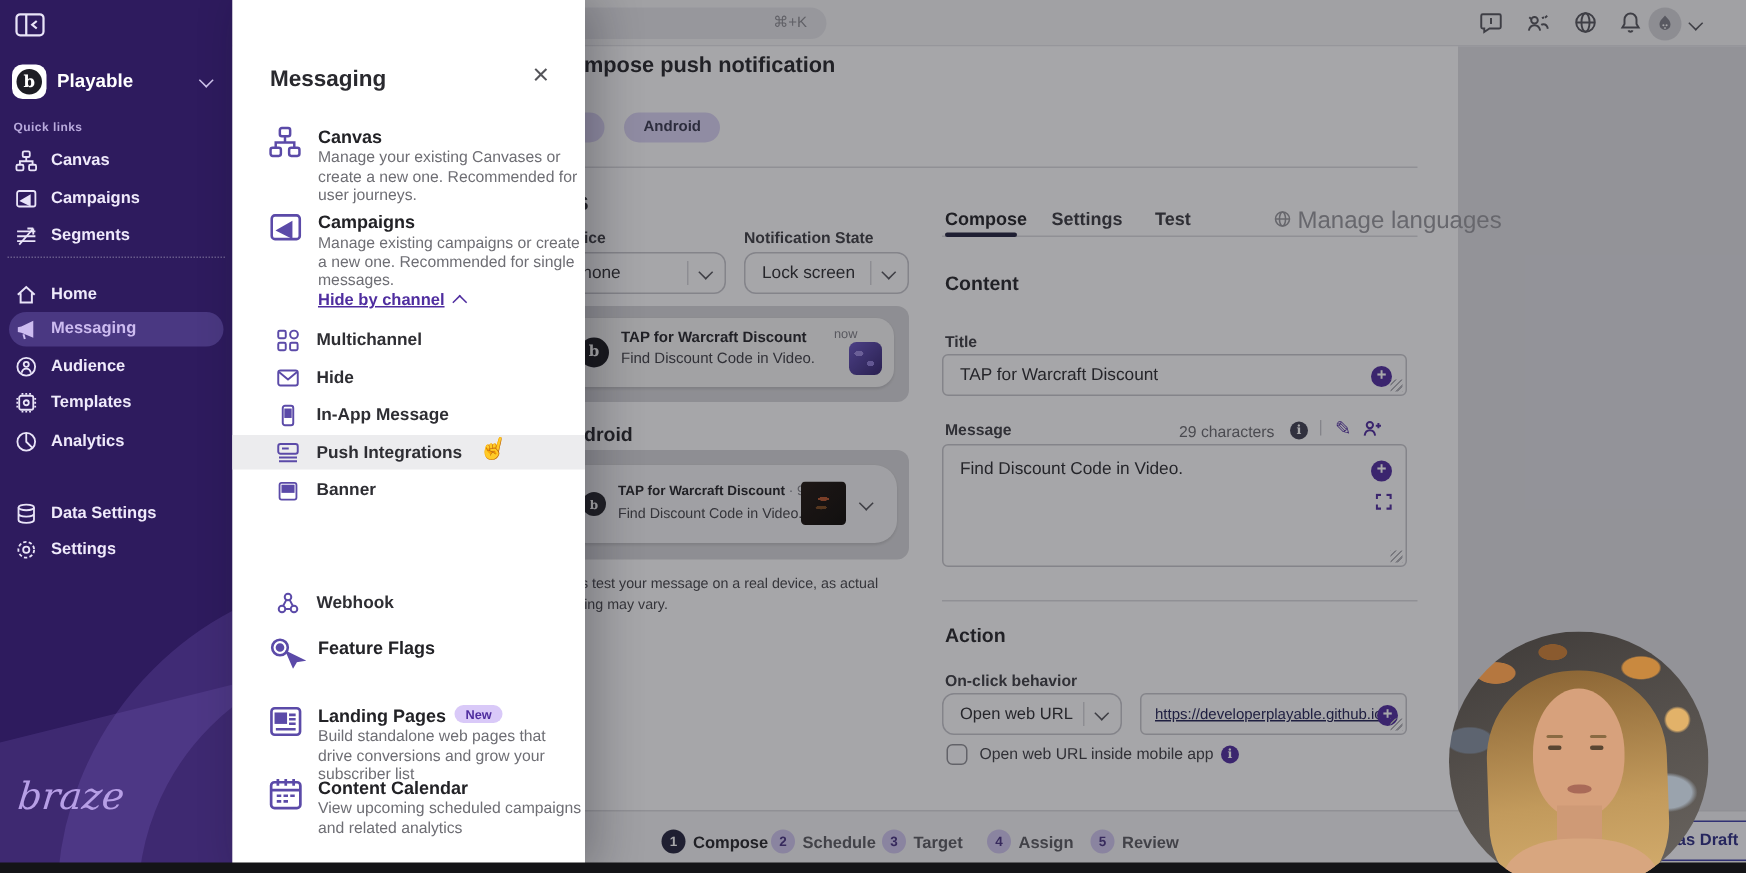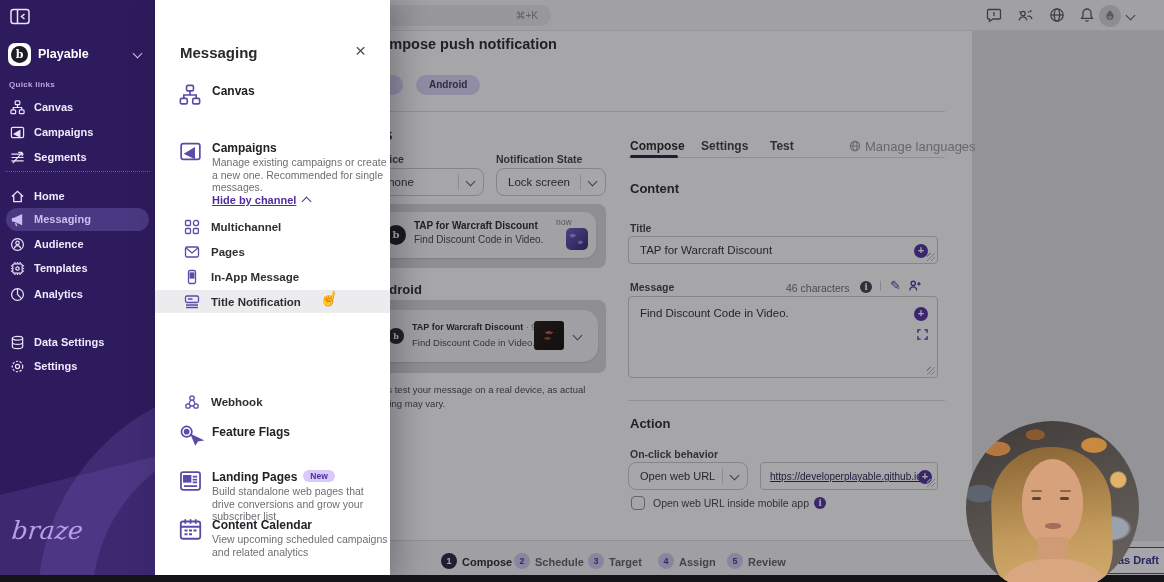--- a/index.html
+++ b/index.html
@@ -196,32 +196,32 @@
 <div class="tab" style="left:770px;top:139px">Test</div>
 <div class="divline" style="left:628px;top:157px;width:317px"></div>
 <div class="abs" style="left:630px;top:155px;width:48px;height:3px;background:#23233f;border-radius:2px"></div>
 <span class="abs" style="left:849px;top:140px;color:#97979d">
   <svg class="ic" width="12" height="12" viewBox="0 0 16 16" fill="none" stroke="currentColor" stroke-width="1.4">
       <circle cx="8" cy="8" r="6.2"></circle>
       <ellipse cx="8" cy="8" rx="2.7" ry="6.2"></ellipse>
       <path d="M1.8 8h12.4"></path>
     </svg>
   </span>
-<div class="t" style="left:865px;top:139px;font-size:13px;color:#97979d">Manage languages</div>
+<div class="t" style="left:865px;top:139px;font-size:16px;color:#97979d">Manage languages</div>
 
 <div class="t hd" style="left:630px;top:181px;font-size:13px">Content</div>
 <div class="t flabel" style="left:630px;top:222px">Title</div>
 <div class="ib" style="left:628px;top:236px;width:310px;height:28px">
   <span class="t" style="left:11px;top:7px;font-size:11.5px;color:#2c2c31">TAP for Warcraft Discount</span>
   <span class="plus" style="right:9px;top:7px">+</span>
   <span class="rz"></span>
 </div>
 
 <div class="t flabel" style="left:630px;top:281px">Message</div>
-<div class="t" style="left:786px;top:282px;font-size:10.5px;color:#6a6a70">46 characters</div>
+<div class="t" style="left:786px;top:282px;font-size:10.5px;color:#6a6a70">29 characters</div>
 <span class="info" style="position:absolute;left:860px;top:281px;background:#3f3f52">i</span>
 <div class="t" style="left:879px;top:279px;font-size:11px;color:#c6c6cc">|</div>
 <div class="t" style="left:890px;top:278px;font-size:13px;color:#4f2d9f">✎</div>
 <span class="abs" style="left:908px;top:279px;color:#4f2d9f">
   <svg class="ic" width="14" height="14" viewBox="0 0 16 16" fill="none" stroke="currentColor" stroke-width="1.5">
       <circle cx="6" cy="5" r="2.4"></circle>
       <path d="M2 13c.4-2.6 2-4 4-4s3.6 1.4 4 4"></path>
       <path d="M12.5 3.5v4M10.5 5.5h4"></path>
     </svg>
   </span>
@@ -373,20 +373,21 @@
 
   <span class="ficon" style="left:23px;top:84px">
     <svg class="ic" width="24" height="22" viewBox="0 0 16 16" fill="none" stroke="currentColor" stroke-width="1.2">
         <rect x="5.5" y="1" width="5" height="4" rx="1"></rect>
         <rect x="1" y="10.5" width="5" height="4" rx="1"></rect>
         <rect x="10" y="10.5" width="5" height="4" rx="1"></rect>
         <path d="M8 5v3M8 8H3.5v2.5M8 8h4.5v2.5"></path>
       </svg>
     </span>
   <div class="fi-title" style="left:57px;top:84px">Canvas</div>
+  <div class="fi-desc" style="left:57px;top:99px">Manage your existing Canvases or create a new one. Recommended for user journeys.</div>
 
   <span class="ficon" style="left:24px;top:140px">
     <svg class="ic" width="23" height="23" viewBox="0 0 16 16" fill="none" stroke="currentColor" stroke-width="1.2">
         <rect x="1.5" y="2.5" width="13" height="11" rx="1.5"></rect>
         <path d="M4.5 9.5 10.5 6v6.5L4.5 9.5z" fill="currentColor"></path>
       </svg>
     </span>
   <div class="fi-title" style="left:57px;top:141px">Campaigns</div>
   <div class="fi-desc" style="left:57px;top:156px">Manage existing campaigns or create a new one. Recommended for single messages.</div>
 
@@ -404,39 +405,48 @@
       </span>
     <span class="clb">Multichannel</span>
     </div>
   <div class="chrow" style="top:240px">
     <span class="cic">
         <svg class="ic" width="16" height="14" viewBox="0 0 16 14" fill="none" stroke="currentColor" stroke-width="1.3">
           <rect x="1.5" y="2" width="13" height="10" rx="1.5"></rect>
           <path d="m2 3 6 5 6-5"></path>
         </svg>
       </span>
-    <span class="clb">Pages</span>
+    <span class="clb">Hide</span>
     </div>
   <div class="chrow" style="top:265px">
     <span class="cic">
         <svg class="ic" width="16" height="16" viewBox="0 0 16 16" fill="none" stroke="currentColor" stroke-width="1.3">
           <rect x="4.5" y="1.5" width="7" height="13" rx="1.5"></rect>
           <rect x="6.2" y="4" width="3.6" height="5" fill="currentColor"></rect>
         </svg>
       </span>
     <span class="clb">In-App Message</span>
     </div>
   <div class="chrow hl" style="top:290px;height:23px">
     <span class="cic">
         <svg class="ic" width="16" height="15" viewBox="0 0 16 15" fill="none" stroke="currentColor" stroke-width="1.3">
           <rect x="1.5" y="2" width="13" height="6.5" rx="1.5"></rect>
           <path d="M4 5h4.5M2 11h12M2 13.5h12"></path>
         </svg>
       </span>
-    <span class="clb">Title Notification</span>
+    <span class="clb">Push Integrations</span>
+    </div>
+  <div class="chrow" style="top:315px">
+    <span class="cic">
+        <svg class="ic" width="16" height="15" viewBox="0 0 16 16" fill="none" stroke="currentColor" stroke-width="1.3">
+          <rect x="2" y="2" width="12" height="12" rx="1.5"></rect>
+          <rect x="4" y="4" width="8" height="4.5" fill="currentColor"></rect>
+        </svg>
+      </span>
+    <span class="clb">Banner</span>
     </div>
   <div class="chrow" style="top:390px">
     <span class="cic">
         <svg class="ic" width="16" height="16" viewBox="0 0 16 16" fill="none" stroke="currentColor" stroke-width="1.3">
           <circle cx="4" cy="12" r="2.2"></circle>
           <circle cx="12" cy="12" r="2.2"></circle>
           <circle cx="8" cy="4" r="2.2"></circle>
           <path d="M6.9 5.9 4.8 9.8M9.1 5.9l2.1 3.9M6.2 12h3.6"></path>
         </svg>
       </span>

